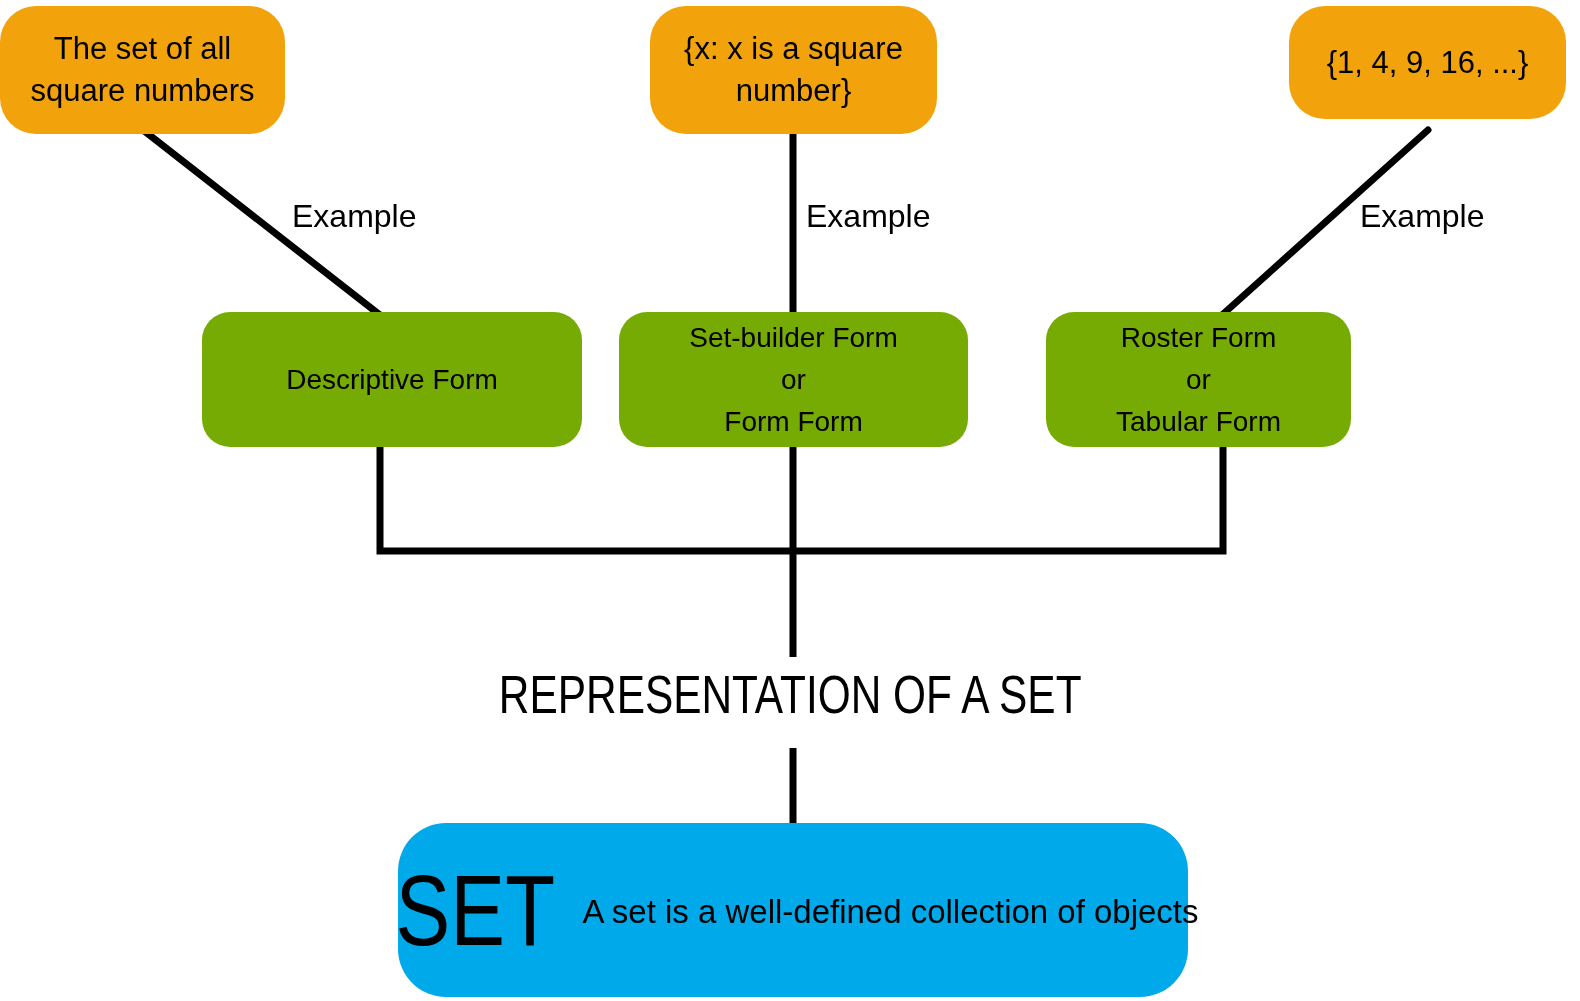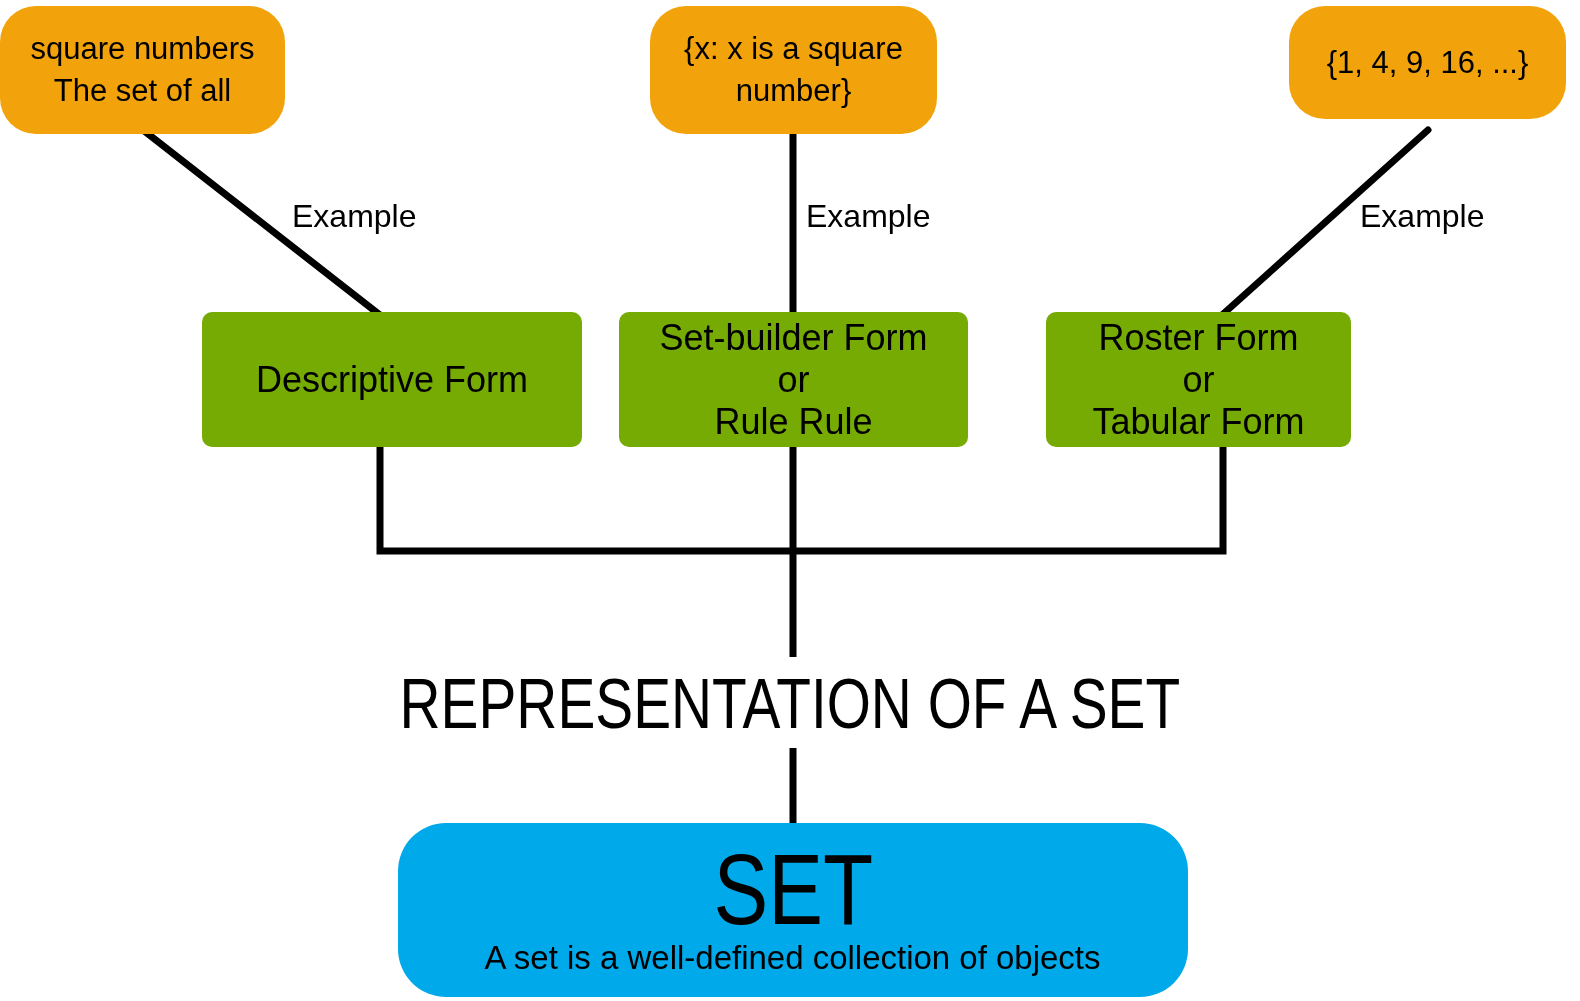--- a/index.html
+++ b/index.html
@@ -39,55 +39,55 @@
   }
   .example-box {
     background: var(--example_box, #F2A30B);
     border-radius: 36px;
     font-size: 31px;
     line-height: 42px;
     padding: 4px 10px;
   }
   .form-box {
     background: var(--form_box, #76AB04);
-    border-radius: 10px;
-    font-size: 36px;
+    border-radius: 28px;
+    font-size: 28px;
     line-height: 42px;
     padding: 4px 10px;
   }
   .edge-label {
     position: absolute;
     font-size: 32px;
     white-space: nowrap;
     text-align: right;
   }
   .diagram-title {
     position: absolute;
     left: 0;
     top: 668px;
     width: 1580px;
     text-align: center;
-    font-size: 71px;
+    font-size: 53px;
     line-height: 1.0;
     white-space: nowrap;
   }
   .diagram-title .squeeze {
     display: inline-block;
     transform: scaleX(0.80);
   }
   .set-box {
     position: absolute;
     left: 398px;
     top: 823px;
     width: 790px;
     height: 174px;
     background: var(--set_box, #00A9E9);
     border-radius: 48px;
     display: flex;
-    flex-direction: column;
+    flex-direction: row;
     align-items: center;
     justify-content: center;
     text-align: center;
   }
   .set-name {
     font-size: 100px;
     line-height: 0.92;
     transform: scaleX(0.82);
     white-space: nowrap;
   }
@@ -108,22 +108,22 @@
   <svg class="connectors" viewBox="0 0 1580 1001">
     <line x1="143" y1="130" x2="380" y2="315" stroke-linecap="round"></line>
     <line x1="793" y1="133" x2="793" y2="315"></line>
     <line x1="1428" y1="130" x2="1222" y2="315" stroke-linecap="round"></line>
     <path d="M380 443 L380 551 L1223 551 L1223 443"></path>
     <line x1="793" y1="440" x2="793" y2="657"></line>
     <line x1="793" y1="748" x2="793" y2="826"></line>
   </svg>
 
   <div class="box example-box" style="left:0px; top:6px; width:285px; height:128px">
+    <span class="line-block">The set of all</span>
     <span class="line-block">square numbers</span>
-    <span class="line-block">The set of all</span>
   </div>
 
   <div class="box example-box" style="left:650px; top:6px; width:287px; height:128px">
     <span class="line-block">{x: x is a square</span>
     <span class="line-block">number}</span>
   </div>
 
   <div class="box example-box" style="left:1289px; top:6px; width:277px; height:113px">
     <span class="line-block">{1, 4, 9, 16, ...}</span>
   </div>
@@ -132,21 +132,21 @@
   <span class="edge-label" style="left:806px; top:198px">Example</span>
   <span class="edge-label" style="left:1360px; top:198px">Example</span>
 
   <div class="box form-box" style="left:202px; top:312px; width:380px; height:135px">
     <span class="line-block">Descriptive Form</span>
   </div>
 
   <div class="box form-box" style="left:619px; top:312px; width:349px; height:135px">
     <span class="line-block">Set-builder Form</span>
     <span class="line-block">or</span>
-    <span class="line-block">Rule Rule</span>
+    <span class="line-block">Form Form</span>
   </div>
 
   <div class="box form-box" style="left:1046px; top:312px; width:305px; height:135px">
     <span class="line-block">Roster Form</span>
     <span class="line-block">or</span>
     <span class="line-block">Tabular Form</span>
   </div>
 
   <div class="diagram-title">
     <span class="squeeze">REPRESENTATION OF A SET</span>

